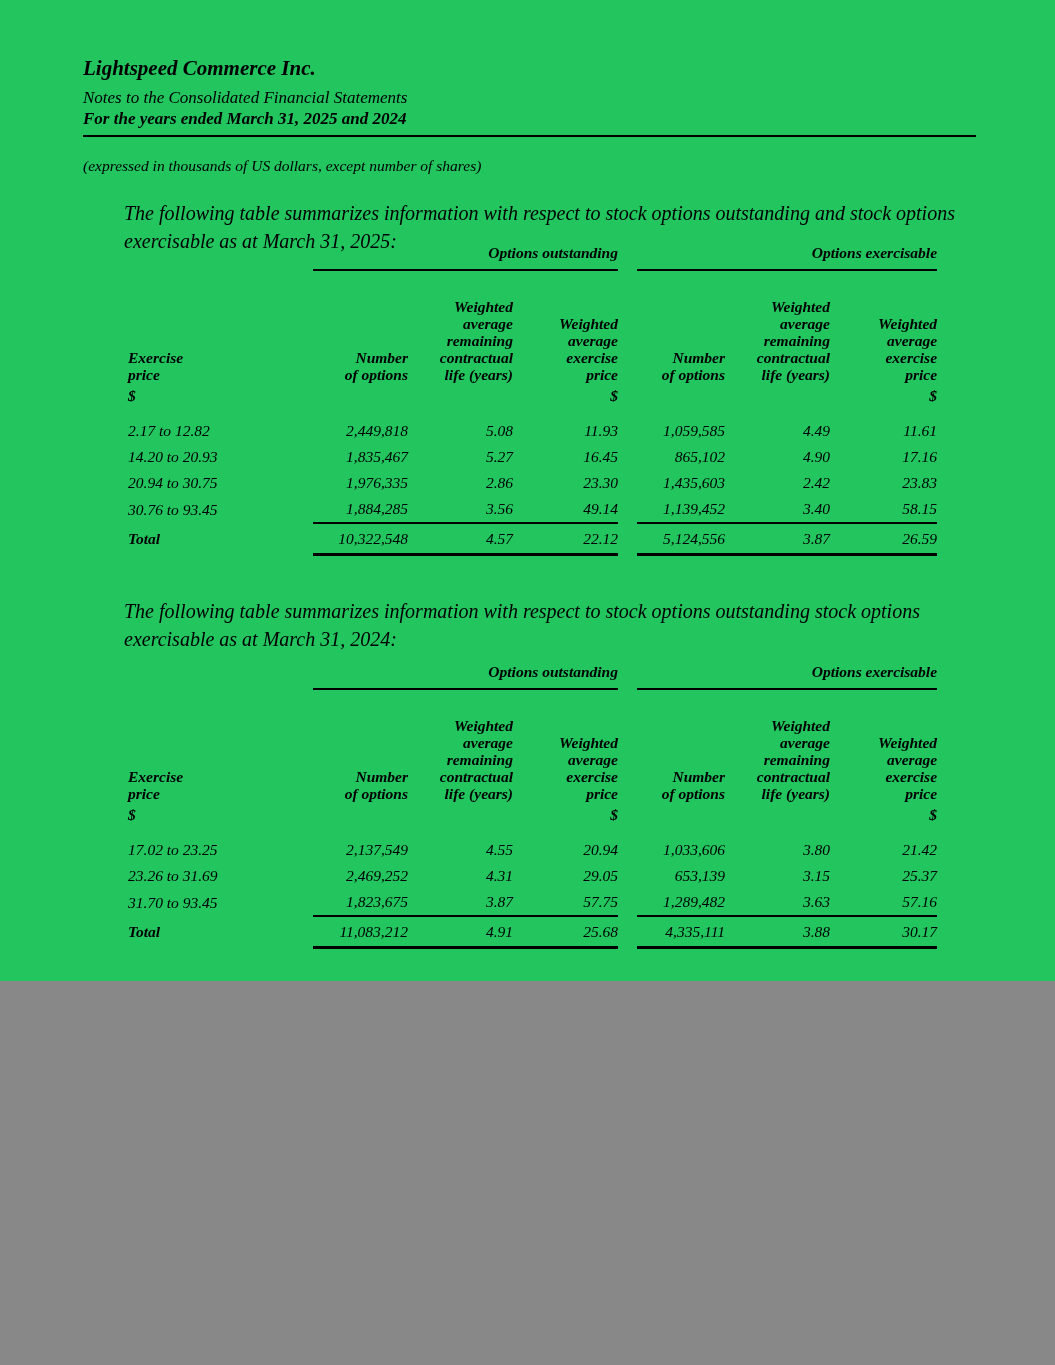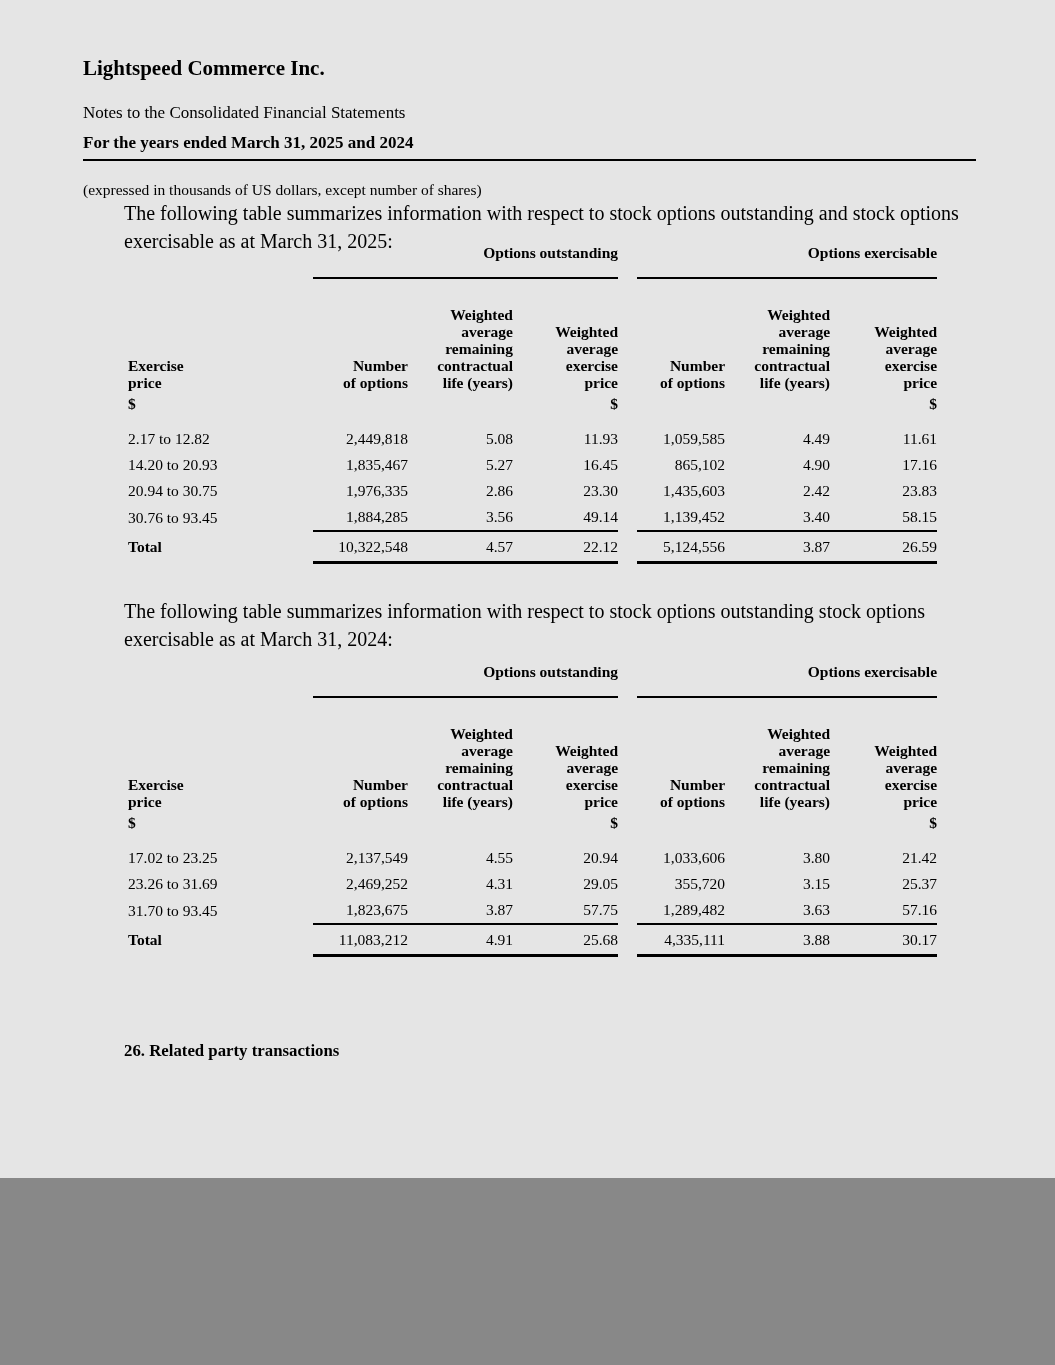--- a/index.html
+++ b/index.html
@@ -1,30 +1,31 @@
 <!DOCTYPE html>
 <html><head>
 <meta charset="utf-8">
 <style>
   * { margin: 0; padding: 0; box-sizing: border-box; }
   html, body { background: #888; }
   .page {
     position: relative;
-    width: 1055px; height: 1178px;
-    background: #e5e5e5;
+    width: 1055px; height: 981px;
+    background: #22c55e;
     color: #000;
     font-family: "Liberation Serif", "DejaVu Serif", serif;
     overflow: hidden;
     margin: 0 auto;
+    font-style: italic;
   }
   
   .doc-header { position: absolute; left: 83px; top: 55px; width: 893px; }
   .company { font-size: 21px; font-weight: bold; line-height: 26px; }
-  .subtitle { font-size: 17px; line-height: 21px; margin-top: 21px; }
-  .period { font-size: 17px; font-weight: bold; line-height: 21px; margin-top: 9px; }
+  .subtitle { font-size: 17px; line-height: 21px; margin-top: 6px; }
+  .period { font-size: 17px; font-weight: bold; line-height: 21px; }
   .header-rule { border: none; border-top: 2px solid #000; margin-top: 6px; }
   .expressed { font-size: 15.5px; margin-top: 20px; }
 
   
   .para { position: absolute; left: 124px; width: 840px; font-size: 20px; line-height: 28px; }
   .para-intro-2025 { top: 199px; }
   .para-intro-2024 { top: 597px; }
 
   
   .opt-table { position: absolute; left: 128px; border-collapse: collapse; table-layout: fixed; width: 809px; font-size: 15.5px; }
@@ -32,21 +33,21 @@
   .table-2024 { top: 664px; }
   col.c-lbl { width: 185px; }
   col.c-n1  { width: 95px; }
   col.c-l1  { width: 105px; }
   col.c-p1  { width: 105px; }
   col.c-gap { width: 19px; }
   col.c-n2  { width: 88px; }
   col.c-l2  { width: 105px; }
   col.c-p2  { width: 107px; }
   .opt-table th, .opt-table td { padding: 0; font-weight: normal; }
-  .group-row th { font-weight: bold; text-align: right; padding-bottom: 16px; line-height: 16px; }
+  .group-row th { font-weight: bold; text-align: right; padding-bottom: 8px; line-height: 16px; }
   .group-row th.group-span { border-bottom: 2px solid #000; }
   .cols-row th { font-weight: bold; vertical-align: bottom; text-align: right; white-space: pre-line; line-height: 17px; padding-top: 27px; }
   .cols-row th.lbl { text-align: left; }
   .dollar-row th { font-weight: bold; text-align: right; padding-top: 5px; padding-bottom: 14px; line-height: 16px; }
   .dollar-row th.lbl { text-align: left; }
   .opt-table tbody td { line-height: 16px; padding: 5px 0; }
   .opt-table td.lbl { text-align: left; }
   .opt-table td.num { text-align: right; }
   .opt-table td.line-below { border-bottom: 2px solid #000; }
   .opt-table tr[data-kind="total"] td { padding-top: 7px; padding-bottom: 6px; }
@@ -253,21 +254,21 @@
           <td class="num">1,033,606</td>
           <td class="num">3.80</td>
           <td class="num">21.42</td>
         </tr>
         <tr data-kind="data">
           <td class="lbl">23.26 to 31.69</td>
           <td class="num">2,469,252</td>
           <td class="num">4.31</td>
           <td class="num">29.05</td>
           <td class="gap"></td>
-          <td class="num">355,720</td>
+          <td class="num">653,139</td>
           <td class="num">3.15</td>
           <td class="num">25.37</td>
         </tr>
         <tr data-kind="last">
           <td class="lbl">31.70 to 93.45</td>
           <td class="num line-below">1,823,675</td>
           <td class="num line-below">3.87</td>
           <td class="num line-below">57.75</td>
           <td class="gap"></td>
           <td class="num line-below">1,289,482</td>

